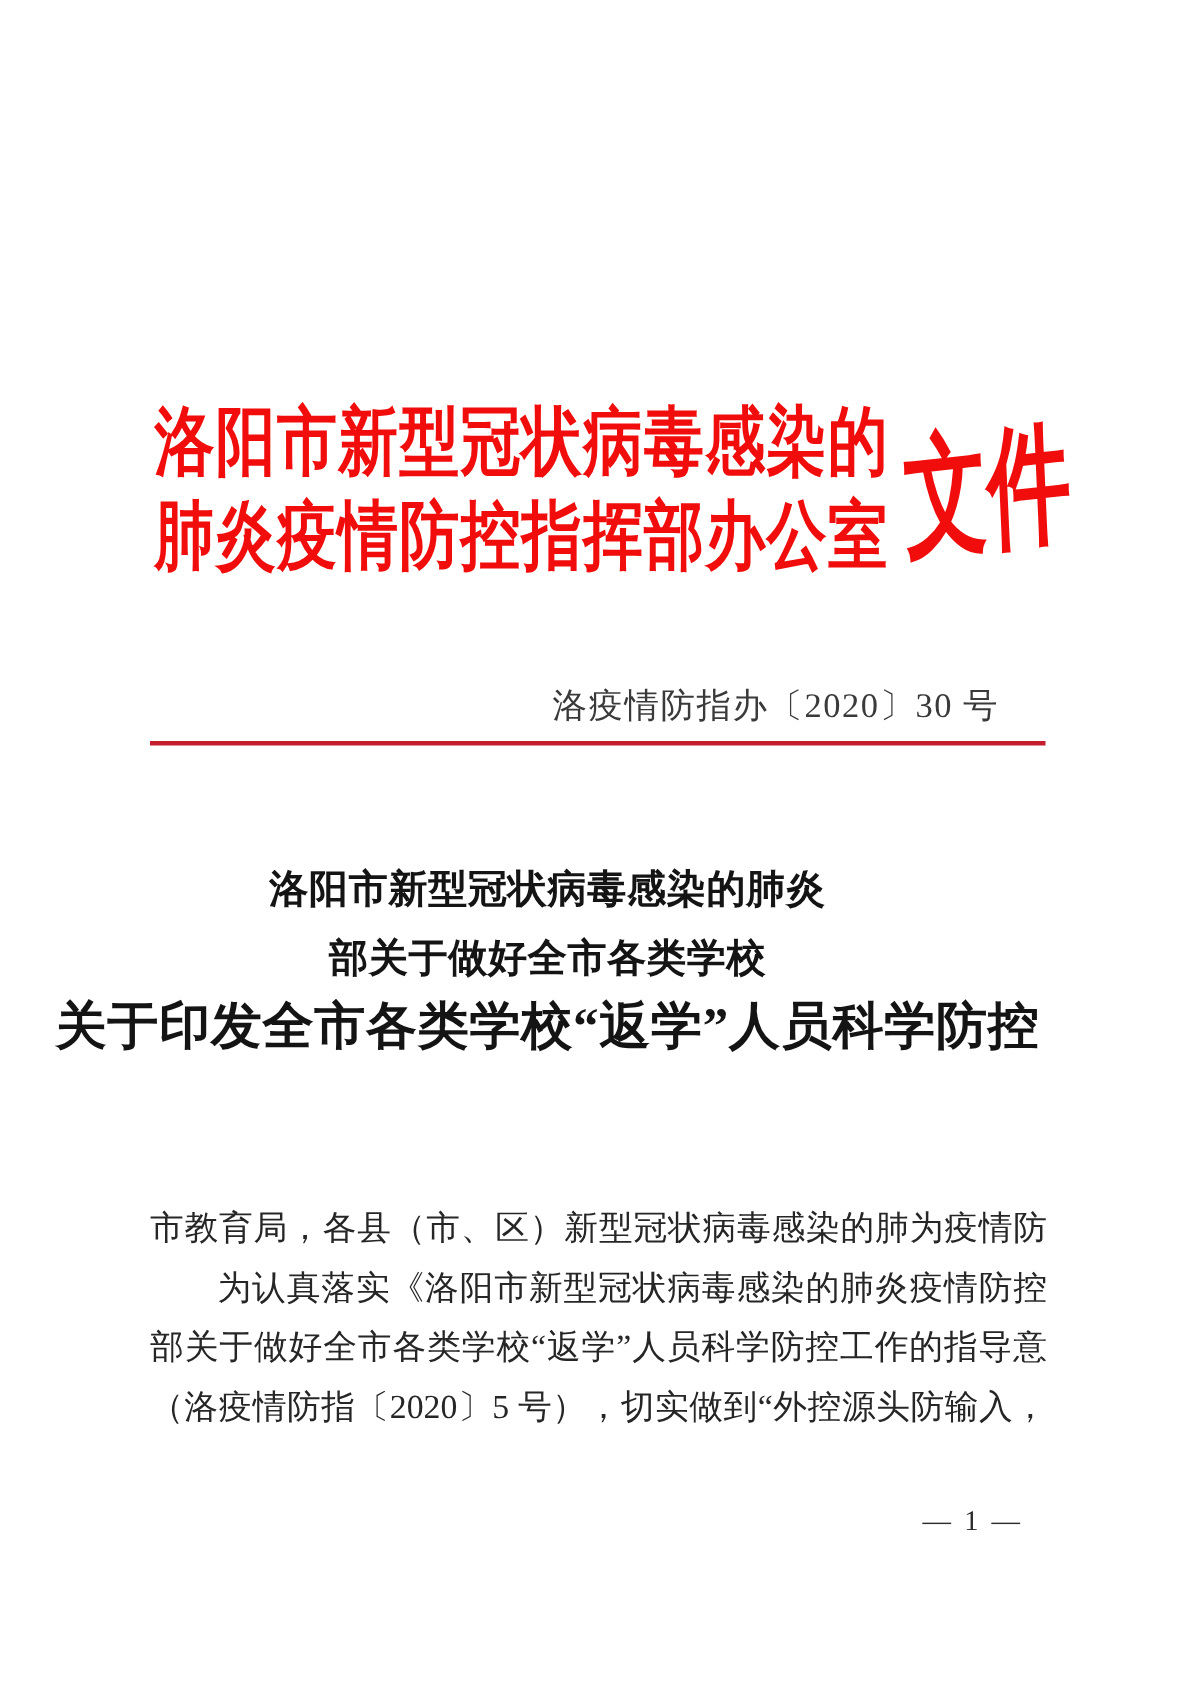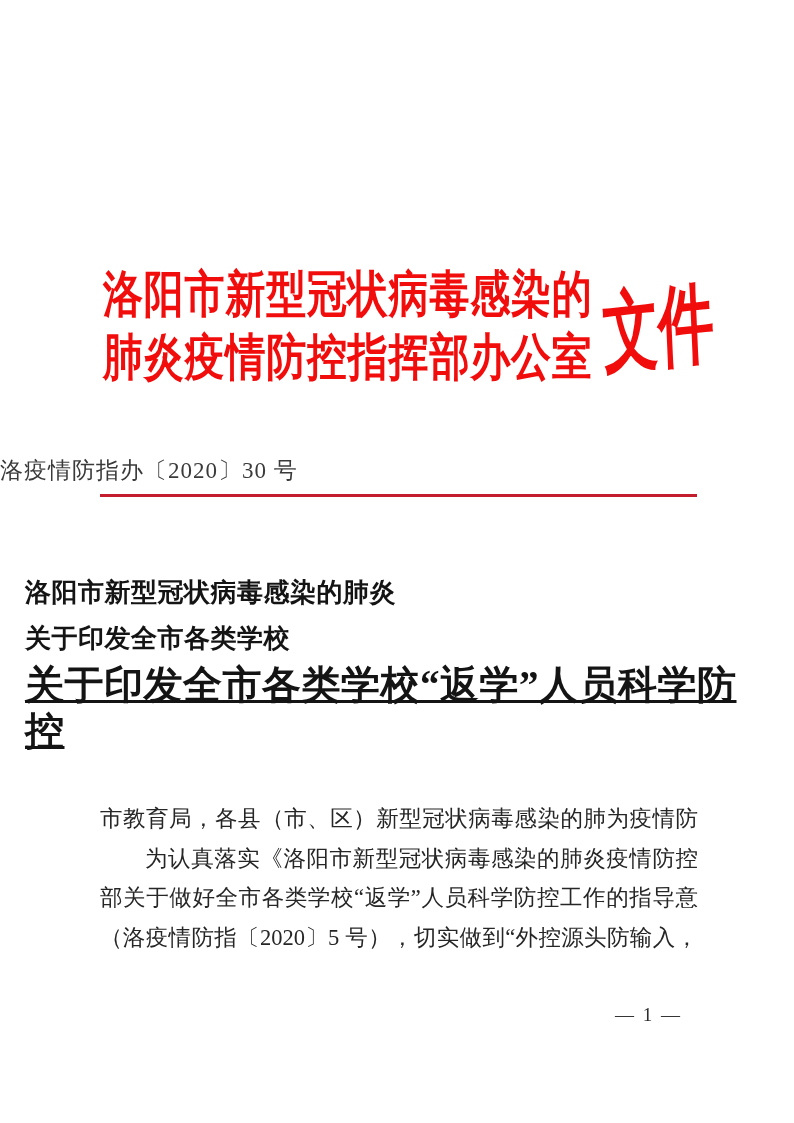--- a/index.html
+++ b/index.html
@@ -23,37 +23,37 @@
   .doc-word{
     position:absolute;left:601px;top:291px;
     font-size:88px;line-height:1;font-weight:bold;
     color:var(--header-red,#f20d0d);
     white-space:nowrap;
     transform:scaleX(0.63) rotate(-4deg);transform-origin:left top;
   }
   
   .doc-number{
     position:absolute;left:0;top:455px;width:666px;
-    text-align:left;font-size:23px;color:#3a3a3a;
+    text-align:right;font-size:23px;color:#3a3a3a;
     letter-spacing:1px;
   }
   
   .red-rule{
     position:absolute;left:100px;top:494px;
     width:597px;height:3px;
     background:var(--rule-red,#c41e2e);
   }
   
   .title{
     position:absolute;left:0;top:570px;width:730px;
-    font-weight:bold;color:#141414;margin-left:25px;
+    text-align:center;font-weight:bold;color:#141414;
   }
   .title .t-line{line-height:46px;}
   .title .t-sm{font-size:26px;letter-spacing:0.5px;}
-  .title .t-lg{font-size:39px;letter-spacing:0.5px;text-decoration:underline;}
+  .title .t-lg{font-size:34px;letter-spacing:0.5px;}
   
   .body-text{
     position:absolute;left:100px;top:799px;width:598px;
     font-size:22.5px;color:#262626;
   }
   .b-line{
     height:39.5px;line-height:39.5px;
     text-align:justify;text-align-last:left;
     white-space:nowrap;
   }
@@ -77,21 +77,21 @@
   </div>
 
   <div class="doc-word">文件</div>
 
   <div class="doc-number">洛疫情防指办〔2020〕30 号</div>
 
   <div class="red-rule"></div>
 
   <div class="title">
     <div class="t-line t-sm">洛阳市新型冠状病毒感染的肺炎</div>
-    <div class="t-line t-sm">关于印发全市各类学校</div>
+    <div class="t-line t-sm">部关于做好全市各类学校</div>
     <div class="t-line t-lg">关于印发全市各类学校“返学”人员科学防控</div>
   </div>
 
   <div class="body-text">
     <div class="b-line fill">市教育局，各县（市、区）新型冠状病毒感染的肺为疫情防控指</div>
     <div class="b-line fill indent">为认真落实《洛阳市新型冠状病毒感染的肺炎疫情防控指挥</div>
     <div class="b-line fill">部关于做好全市各类学校“返学”人员科学防控工作的指导意见》</div>
     <div class="b-line fill">（洛疫情防指〔2020〕5 号），切实做到“外控源头防输入，内断</div>
   </div>
 

